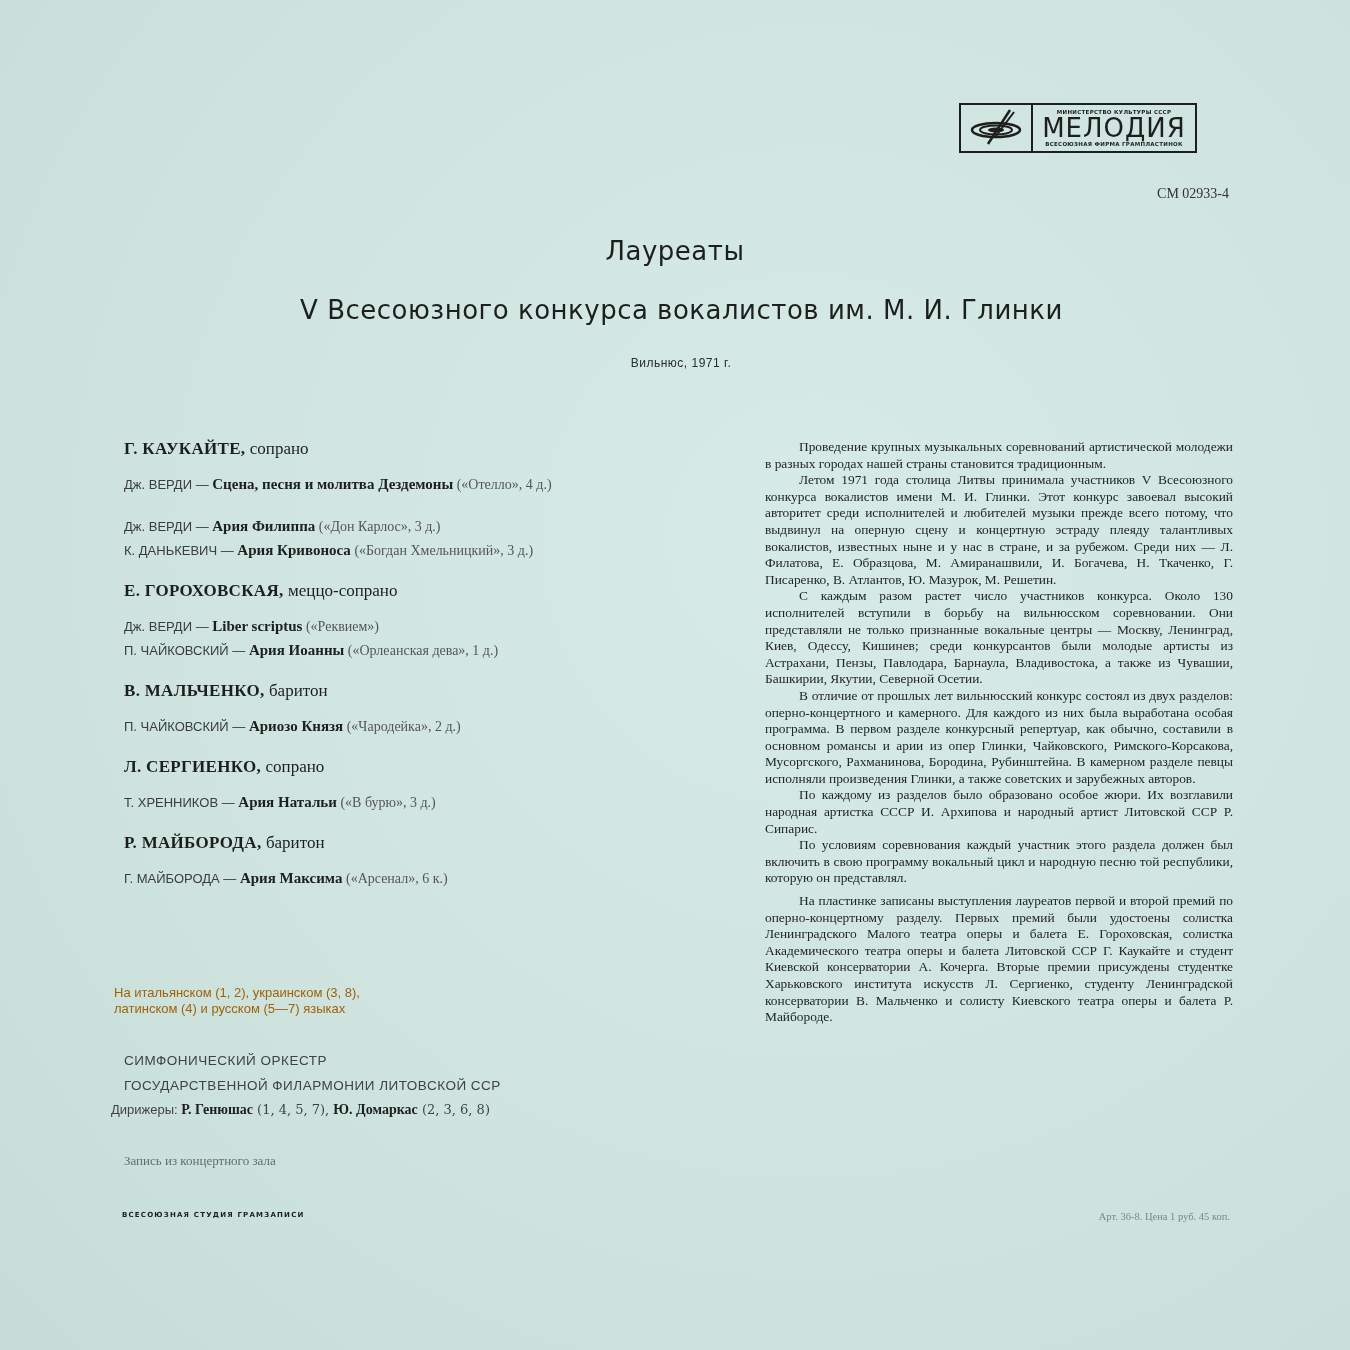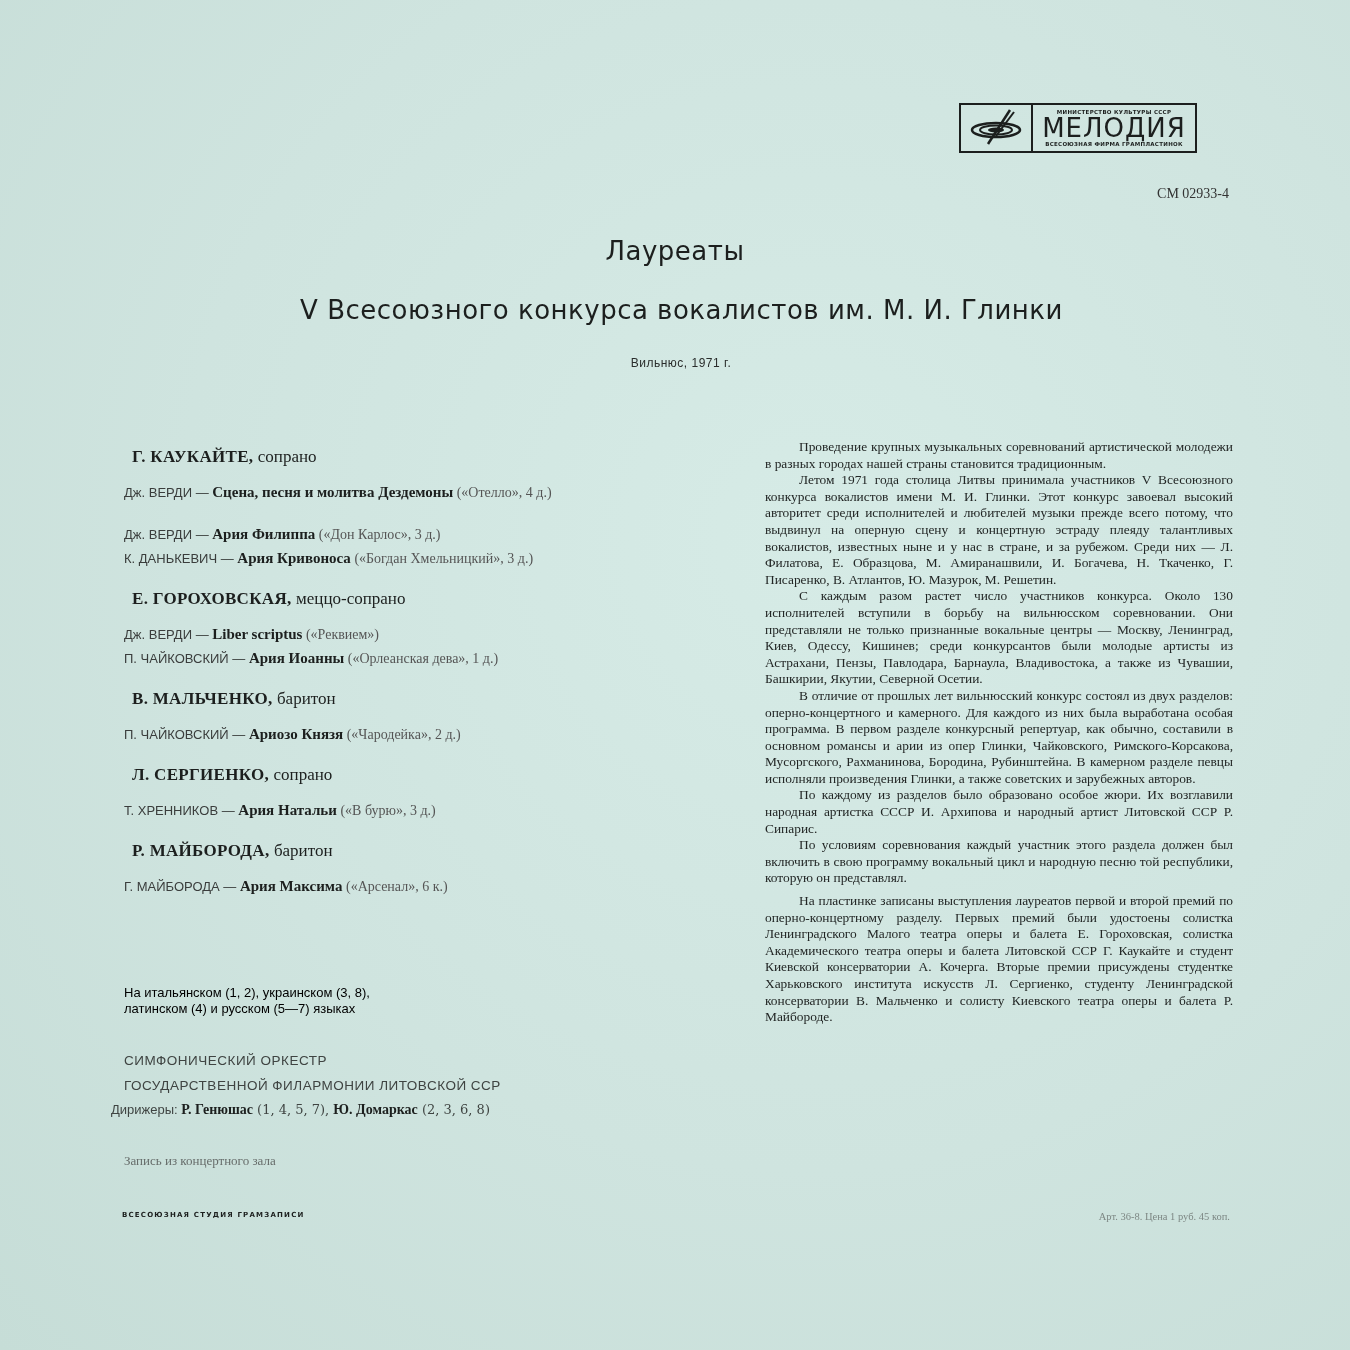--- a/index.html
+++ b/index.html
@@ -43,31 +43,31 @@
     left: 0; width: 1350px; top: 281px; text-align: center; padding-left: 13px; box-sizing: border-box;
     font-family: "DejaVu Sans", sans-serif; font-size: 26px; letter-spacing: 0.5px; margin-top: 14px;
   }
   .place {
     left: 0; width: 1350px; top: 356px; text-align: center; padding-left: 12px; box-sizing: border-box;
     font-family: "Liberation Sans", sans-serif; font-size: 12px; letter-spacing: 0.5px; color: #2a2d2c;
   }
 
   
   .left-col { left: 124px; top: 438px; width: 620px; }
-  .artist { font-family: "Liberation Sans", sans-serif; font-size: 16px; margin: 8px; height: 22px; line-height: 22px; white-space: nowrap; }
+  .artist { font-family: "Liberation Sans", sans-serif; font-size: 16px; margin: 0; height: 22px; line-height: 22px; white-space: nowrap; }
   .artist .name { font-family: "Liberation Serif", serif; font-weight: bold; font-size: 17px; letter-spacing: 0.3px; }
   .artist .voice { font-family: "Liberation Serif", serif; font-size: 17px; }
   .track { font-size: 13px; height: 24px; line-height: 24px; white-space: nowrap; color: #2a2d2c; }
   .track .composer { font-family: "Liberation Sans", sans-serif; color: #3a3d3c; }
   .track .work { font-family: "Liberation Serif", serif; font-weight: bold; font-size: 15px; color: #1c1f1e; }
   .track .source { font-family: "Liberation Serif", serif; font-size: 14px; color: #555; }
   .group { margin-bottom: 18px; }
   .group .tracks { margin-top: 12px; }
 
-  .lang { left: 124px; top: 985px; font-family: "Liberation Sans", sans-serif; font-size: 13px; color: #000000; line-height: 16px; }
+  .lang { left: 114px; top: 985px; font-family: "Liberation Sans", sans-serif; font-size: 13px; color: #a16207; line-height: 16px; }
   .orch { left: 124px; top: 1048px; font-family: "Liberation Sans", sans-serif; font-size: 13.5px; color: #3f4442; letter-spacing: 0.5px; line-height: 25px; }
   .cond { left: 111px; top: 1102px; font-size: 13px; color: #3f4442; white-space: nowrap; }
   .cond .lbl { font-family: "Liberation Sans", sans-serif; }
   .cond b { font-family: "Liberation Serif", serif; color: #1c1f1e; font-size: 14px; }
   .rec { left: 124px; top: 1153px; font-family: "Liberation Serif", serif; font-size: 13px; color: #666c6a; }
   .studio { left: 122px; top: 1211px; font-family: "DejaVu Sans", sans-serif; font-size: 7px; font-weight: bold; letter-spacing: 1.2px; color: #1c1f1e; }
   .price { right: 120px; top: 1211px; font-family: "Liberation Serif", serif; font-size: 10.5px; color: #7d8784; }
 
   
   .prose {

